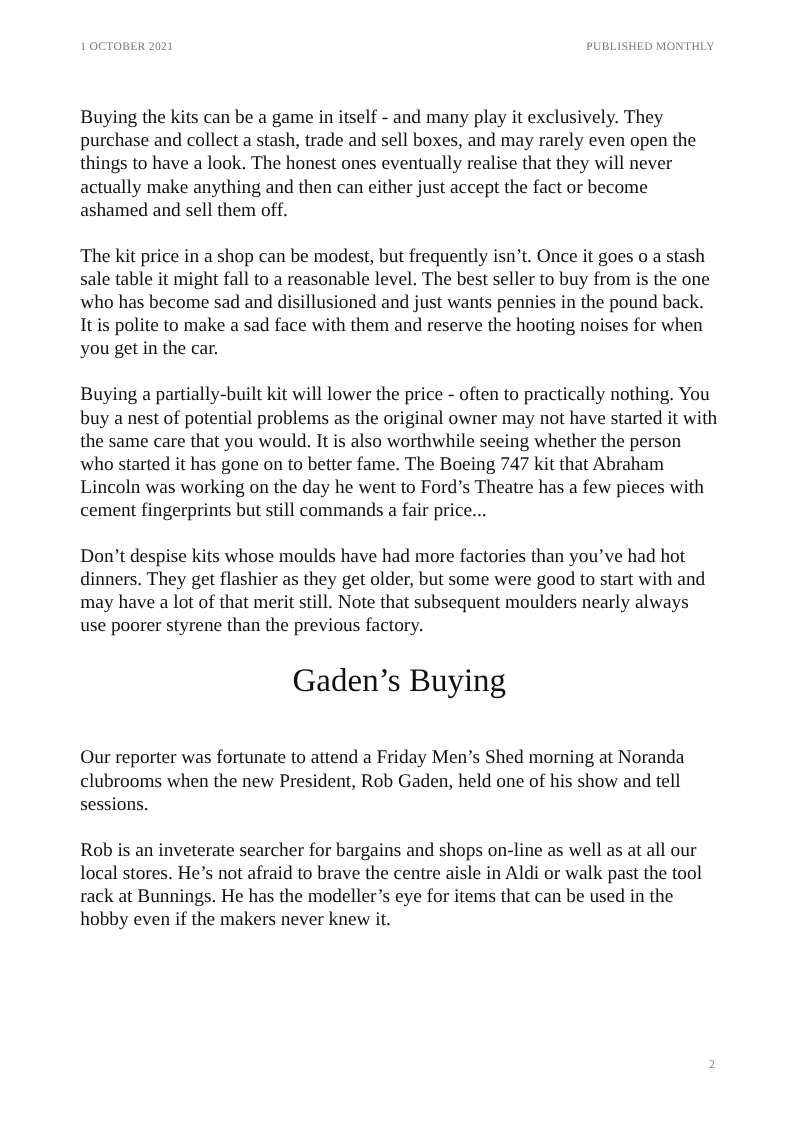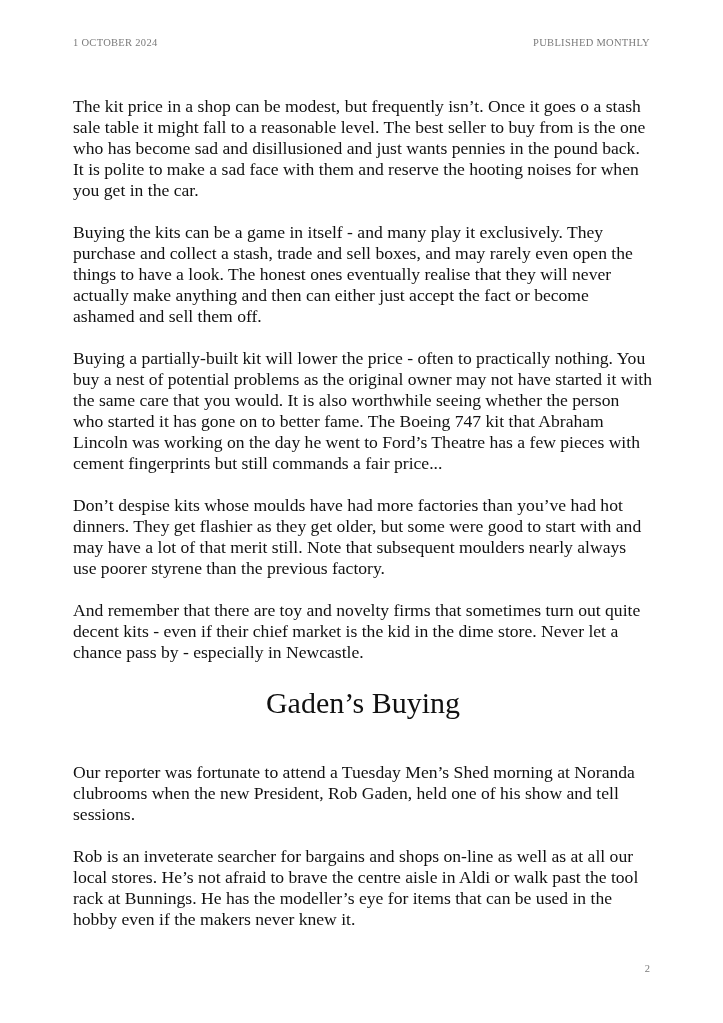--- a/index.html
+++ b/index.html
@@ -55,30 +55,29 @@
       right: 73px;
       font-family: "Liberation Serif", serif;
       font-size: 10.5px;
       color: #7a7a7a;
     }
   </style>
 </head>
 <body>
 
 <div class="running-header">
-  <span>1 OCTOBER 2024</span>
+  <span>1 OCTOBER 2021</span>
   <span>PUBLISHED MONTHLY</span>
 </div>
 
 <div class="content">
+  <p class="para">Buying the kits can be a game in itself - and many play it exclusively. They purchase and collect a stash, trade and sell boxes, and may rarely even open the things to have a look. The honest ones eventually realise that they will never actually make anything and then can either just accept the fact or become ashamed and sell them off.</p>
   <p class="para">The kit price in a shop can be modest, but frequently isn’t. Once it goes o a stash sale table it might fall to a reasonable level. The best seller to buy from is the one who has become sad and disillusioned and just wants pennies in the pound back. It is polite to make a sad face with them and reserve the hooting noises for when you get in the car.</p>
-  <p class="para">Buying the kits can be a game in itself - and many play it exclusively. They purchase and collect a stash, trade and sell boxes, and may rarely even open the things to have a look. The honest ones eventually realise that they will never actually make anything and then can either just accept the fact or become ashamed and sell them off.</p>
   <p class="para">Buying a partially-built kit will lower the price - often to practically nothing. You buy a nest of potential problems as the original owner may not have started it with the same care that you would. It is also worthwhile seeing whether the person who started it has gone on to better fame. The Boeing 747 kit that Abraham Lincoln was working on the day he went to Ford’s Theatre has a few pieces with cement fingerprints but still commands a fair price...</p>
   <p class="para">Don’t despise kits whose moulds have had more factories than you’ve had hot dinners. They get flashier as they get older, but some were good to start with and may have a lot of that merit still. Note that subsequent moulders nearly always use poorer styrene than the previous factory.</p>
-  <p class="para">And remember that there are toy and novelty firms that sometimes turn out quite decent kits - even if their chief market is the kid in the dime store. Never let a chance pass by - especially in Newcastle.</p>
 
   <h2 class="section-title">Gaden’s Buying</h2>
 
-  <p class="para">Our reporter was fortunate to attend a Tuesday Men’s Shed morning at Noranda clubrooms when the new President, Rob Gaden, held one of his show and tell sessions.</p>
+  <p class="para">Our reporter was fortunate to attend a Friday Men’s Shed morning at Noranda clubrooms when the new President, Rob Gaden, held one of his show and tell sessions.</p>
   <p class="para">Rob is an inveterate searcher for bargains and shops on-line as well as at all our local stores. He’s not afraid to brave the centre aisle in Aldi or walk past the tool rack at Bunnings. He has the modeller’s eye for items that can be used in the hobby even if the makers never knew it.</p>
 </div>
 
 <div class="page-number">2</div>
 
 </body></html>

